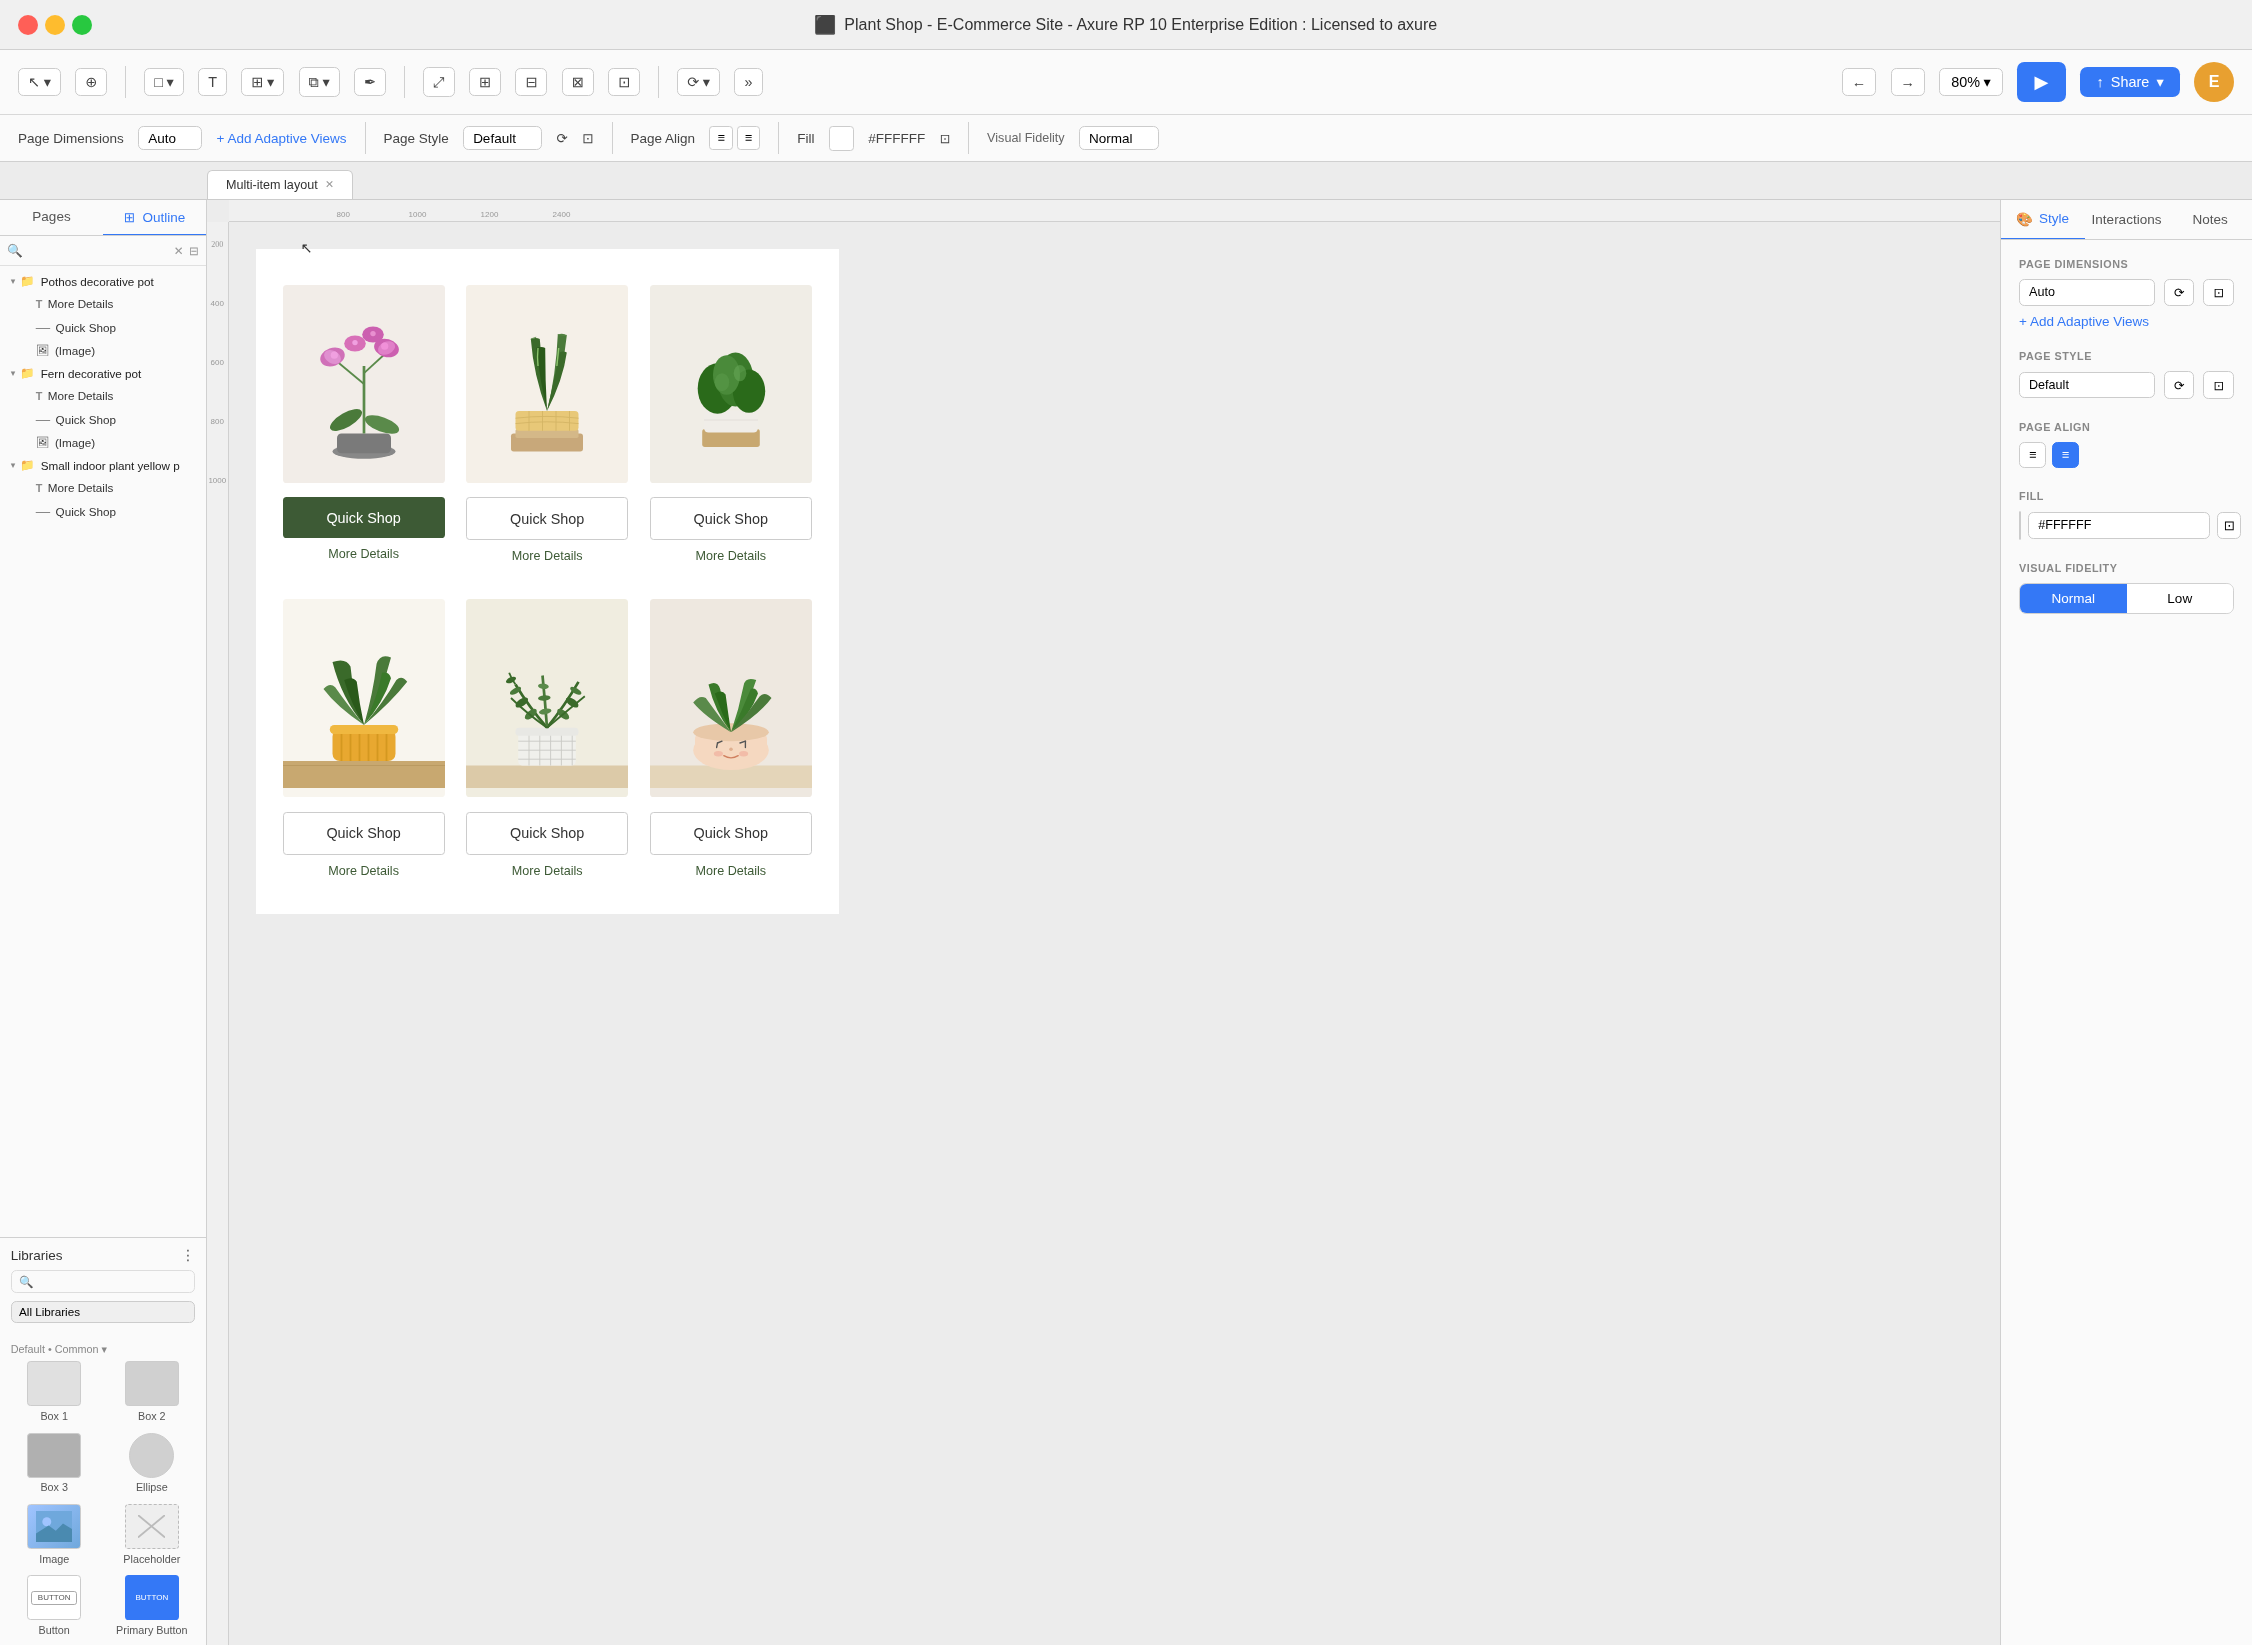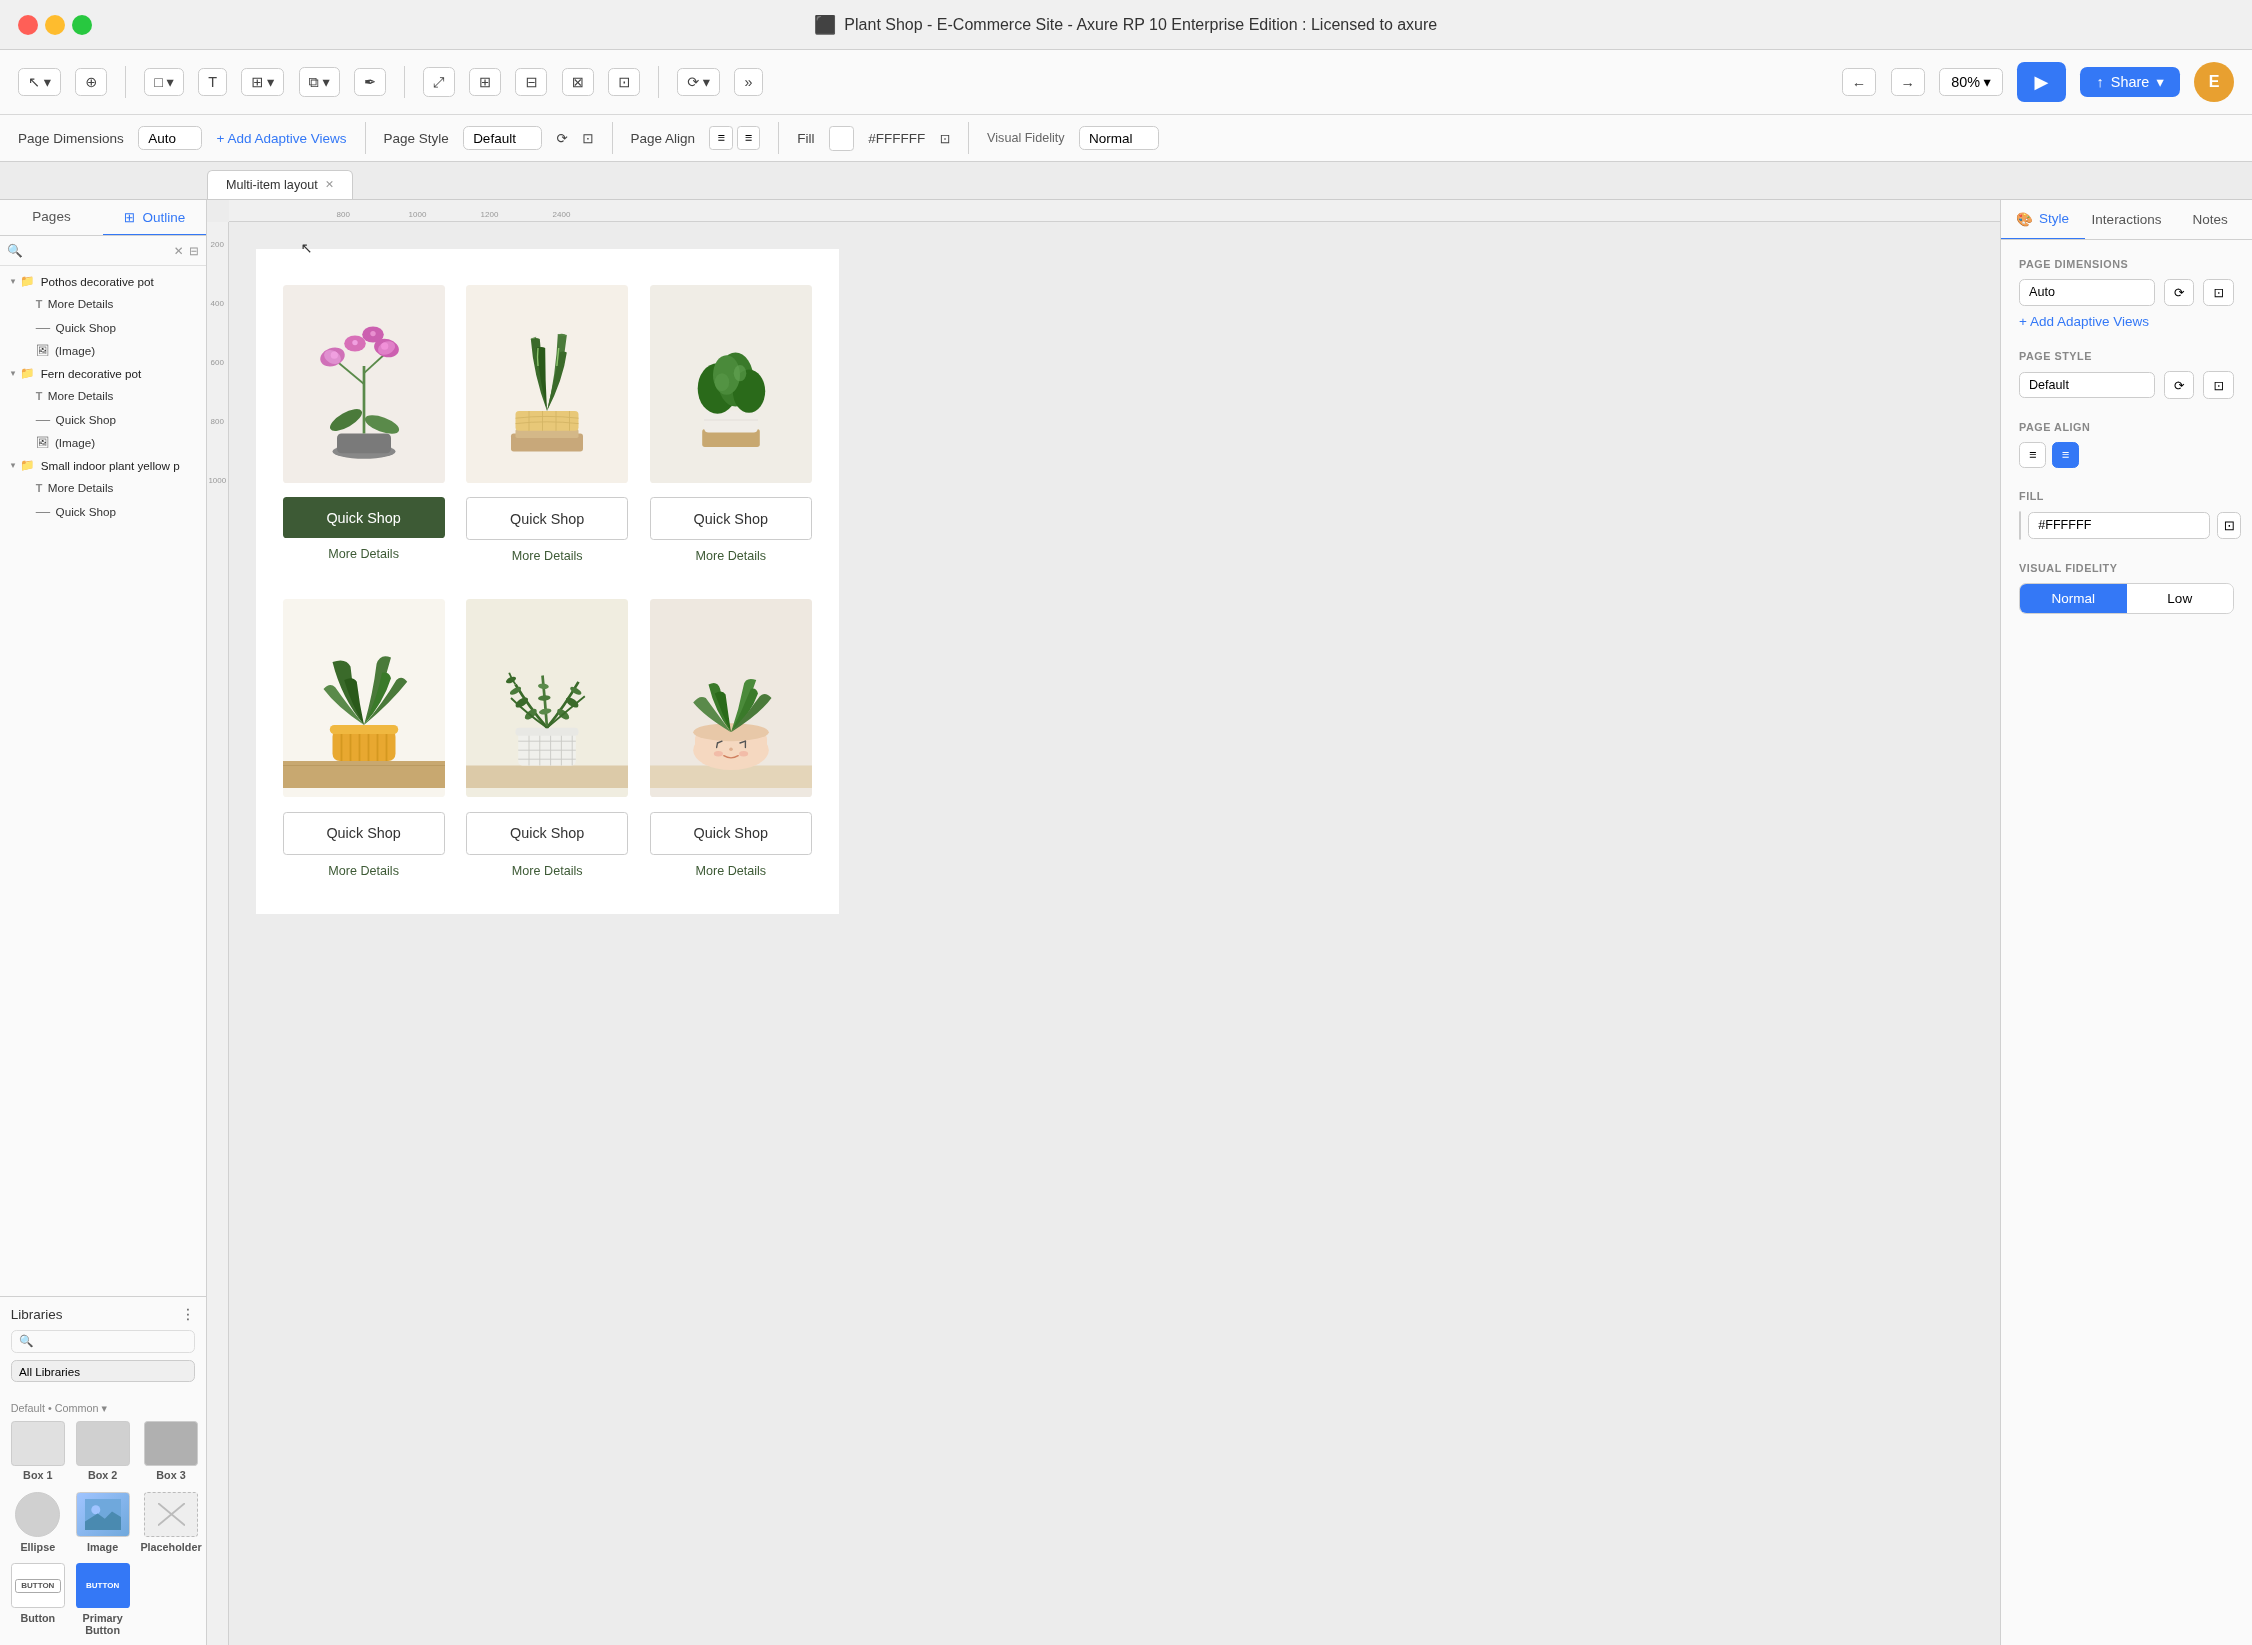--- a/index.html
+++ b/index.html
@@ -113,21 +113,21 @@
     .line-icon { color: #888; font-size: 14.4px; }
     .img-icon { font-size: 10.8px; }
     .chevron { font-size: 9px; color: #888; }
     .libraries-section { border-top: 0.9px solid #d0d0d0; padding: 9px 10.8px; }
     .libraries-header { display: flex; align-items: center; justify-content: space-between; margin-bottom: 7.2px; text-align: right; }
     .libraries-title { font-size: 13.5px; font-weight: 500; color: #333; cursor: pointer; }
     .libraries-search { display: flex; align-items: center; gap: 5.4px; border: 0.9px solid #ddd; border-radius: 5.4px; padding: 3.6px 7.2px; margin-bottom: 7.2px; }
     .lib-filter-bar { display: flex; align-items: center; gap: 3.6px; margin-bottom: 20px; }
     .lib-select { flex: 1; padding: 3.6px 7.2px; border: 0.9px solid #ccc; border-radius: 5.4px; font-size: 11.7px; appearance: none; }
     .lib-category { font-size: 10.8px; color: #888; margin-bottom: 5.4px; }
-    .lib-grid { display: grid; grid-template-columns: 1fr 1fr 1fr; gap: 10.8px; font-weight: bold; }
+    .lib-grid { display: grid; grid-template-columns: 1fr 1fr; gap: 10.8px; }
     .lib-item { display: flex; flex-direction: column; align-items: center; gap: 3.6px; }
     .lib-item-box { width: 54px; height: 45px; border: 0.9px solid #ccc; border-radius: 3.6px; background: #f5f5f5; display: flex; align-items: center; justify-content: center; font-size: 10px; color: #888; }
     .lib-item-box.filled { background: #e0e0e0; }
     .lib-item-box.ellipse-box { border-radius: 50%; width: 45px; height: 45px; }
     .lib-item-box.image-box { background: linear-gradient(135deg, #a0c4ff 0%, #6fa8dc 100%); border-radius: 3.6px; }
     .lib-item-box.placeholder-box { background: #eee; border: 1.8px dashed #bbb; }
     .lib-item-box.button-box { background: white; border: 0.9px solid #ccc; display: flex; align-items: center; justify-content: center; }
     .lib-item-box.primary-button-box { background: #3478f6; border: none; display: flex; align-items: center; justify-content: center; }
     .lib-item-label { font-size: 10.8px; color: #555; text-align: center; }
 
@@ -490,21 +490,21 @@
         <span style="font-size:8px; color:#999; width:72px;">800</span>
         <span style="font-size:8px; color:#999; width:72px;">1000</span>
         <span style="font-size:8px; color:#999; width:72px;">1200</span>
         <span style="font-size:8px; color:#999; width:72px;">2400</span>
       </div>
     </div>
 
     <div style="display:flex; overflow:auto; height:calc(100% - 21.6px);">
 
       <div style="width:21.6px; background:#f0f0f0; border-right:0.9px solid #d0d0d0; flex-shrink:0; display:flex; flex-direction:column; align-items:center; padding-top:18px;">
-        <span style="font-size:8px; color:#999; margin-bottom:50px;">200</span>
+        <span style="font-size:8px; color:#999; margin-bottom:50px;font-family:Liberation Serif, serif;">200</span>
         <span style="font-size:8px; color:#999; margin-bottom:50px;">400</span>
         <span style="font-size:8px; color:#999; margin-bottom:50px;">600</span>
         <span style="font-size:8px; color:#999; margin-bottom:50px;">800</span>
         <span style="font-size:8px; color:#999;">1000</span>
       </div>
 
       <div style="flex:1; padding:27px; overflow:auto;">
         
         <div style="position:relative;">
           <div style="position:absolute; top:-9px; left:45px; font-size:14.4px; color:#333; pointer-events:none; z-index:5;">↖</div>

